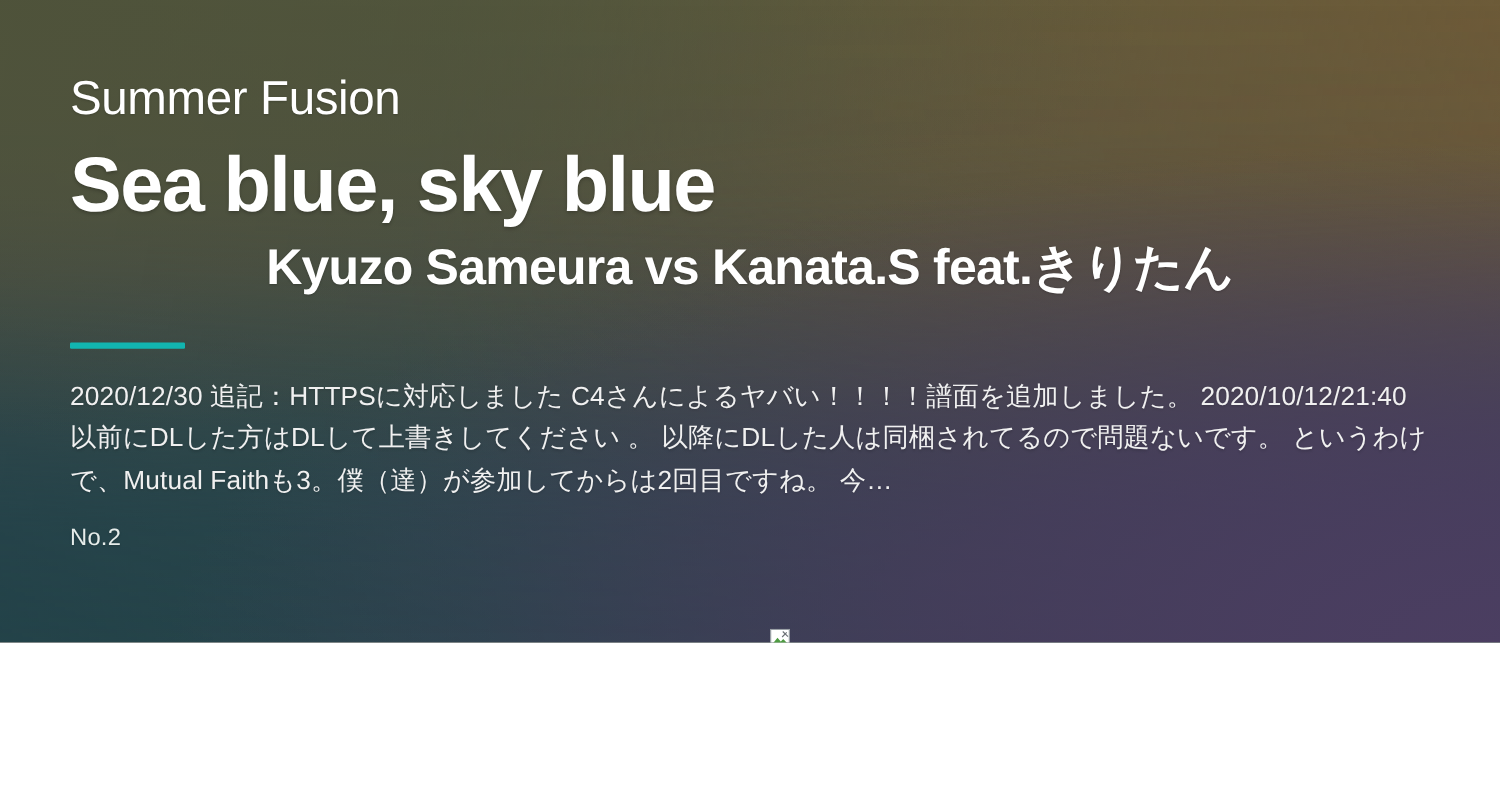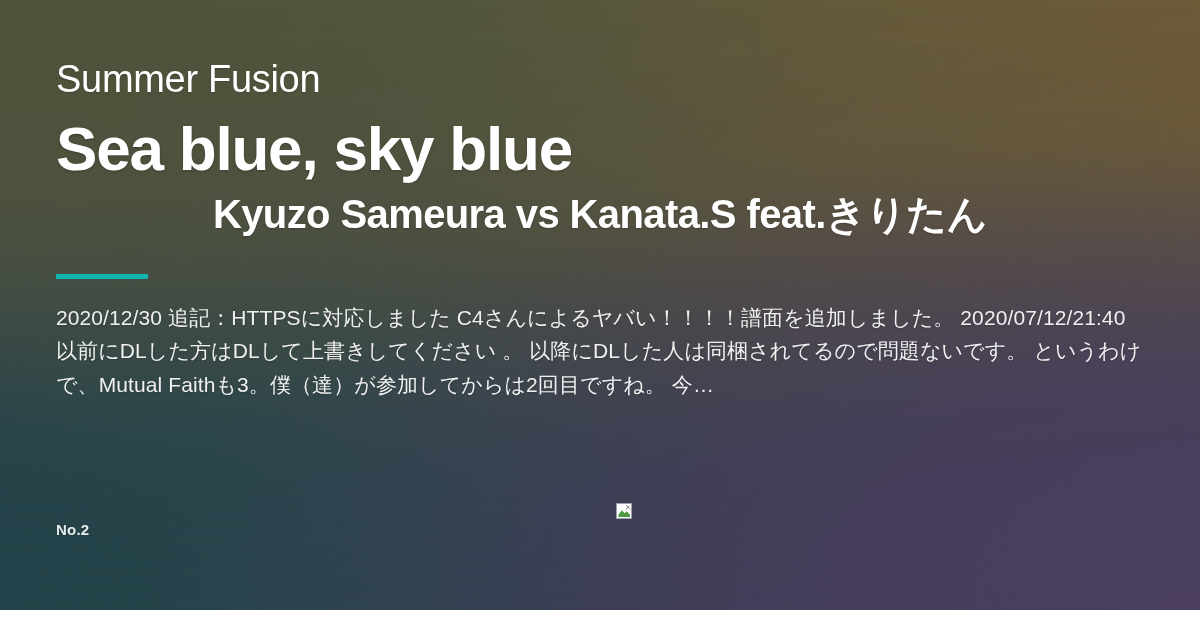--- a/index.html
+++ b/index.html
@@ -11,21 +11,21 @@
     width: 1200px;
     height: 630px;
     overflow: hidden;
     font-family: "Liberation Sans", "DejaVu Sans", sans-serif;
     -webkit-font-smoothing: antialiased;
   }
 
   .card {
     position: relative;
     width: 1200px;
-    height: 610px;
+    height: 514px;
     box-sizing: border-box;
     overflow: hidden;
     background-color: #4b4c48;
   }
 
   
   .bg-layer {
     position: absolute;
     inset: 0;
     pointer-events: none;
@@ -122,22 +122,22 @@
     margin: 0;
     max-width: 1100px;
     text-shadow: 0 1px 2px rgba(0,0,0,0.16);
   }
 
   .footer {
     position: absolute;
     left: 56px;
     bottom: 72px;
     color: #e6ecea;
-    font-size: 15px;
-    font-weight: 700;
+    font-size: 19px;
+    font-weight: 400;
     letter-spacing: 0.2px;
     text-shadow: 0 1px 2px rgba(0,0,0,0.16);
   }
 
   
   .broken-image {
     position: absolute;
     left: 616px;
     top: 503px;
     width: 17px;
@@ -164,21 +164,21 @@
   <div class="content">
 
     <div class="eyebrow">Summer Fusion</div>
 
     <h1 class="title">Sea blue, sky blue</h1>
 
     <div class="byline">Kyuzo Sameura vs Kanata.S feat.きりたん</div>
 
     <div class="rule"></div>
 
-    <p class="summary">2020/12/30 追記：HTTPSに対応しました C4さんによるヤバい！！！！譜面を追加しました。 2020/07/12/21:40以前にDLした方はDLして上書きしてください 。 以降にDLした人は同梱されてるので問題ないです。 というわけで、Mutual Faithも3。僕（達）が参加してからは2回目ですね。 今…</p>
+    <p class="summary">2020/12/30 追記：HTTPSに対応しました C4さんによるヤバい！！！！譜面を追加しました。 2020/10/12/21:40以前にDLした方はDLして上書きしてください 。 以降にDLした人は同梱されてるので問題ないです。 というわけで、Mutual Faithも3。僕（達）が参加してからは2回目ですね。 今…</p>
 
   </div>
 
   <div class="broken-image">
     <svg viewBox="0 0 17 17" xmlns="http://www.w3.org/2000/svg" aria-hidden="true">
       <rect x="0.5" y="0.5" width="15" height="15" fill="#ffffff" stroke="#9aa0a6" stroke-width="1"></rect>
       <path d="M2.5 11.5 L6 7.2 L8.6 10.2 L10.6 8.2 L14 11.8 L14 14 L2.5 14 Z" fill="#4f9b43"></path>
       <path d="M10.5 2.3 L14.2 2.3 L14.2 6.0 Z" fill="#ffffff"></path>
       <path d="M10.2 2.2 L14.4 6.3" stroke="#6b7075" stroke-width="0.9" fill="none"></path>
       <path d="M9.7 6.6 L13.4 2.9" stroke="#6b7075" stroke-width="0.9" fill="none"></path>

